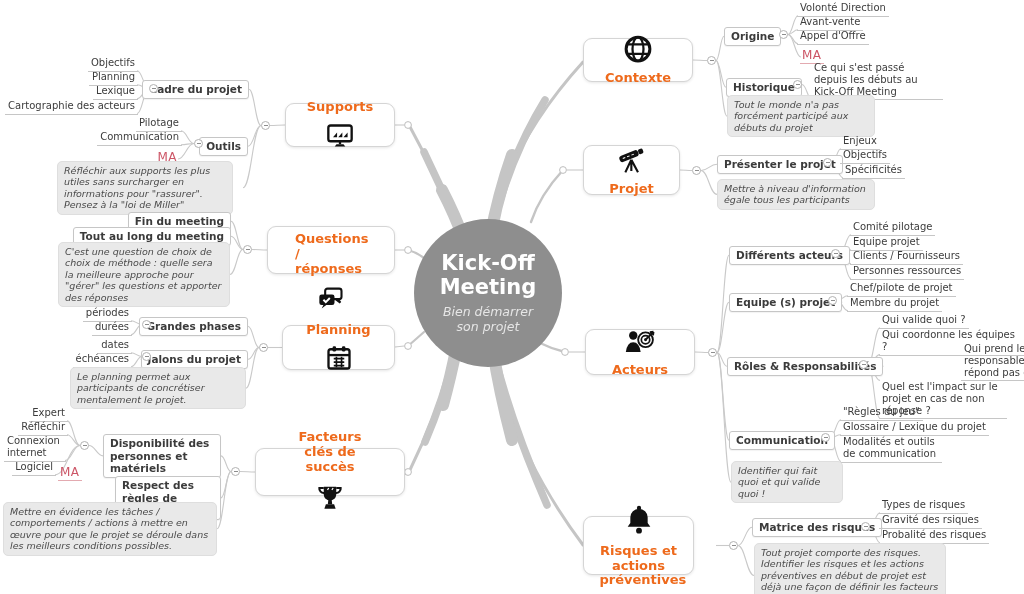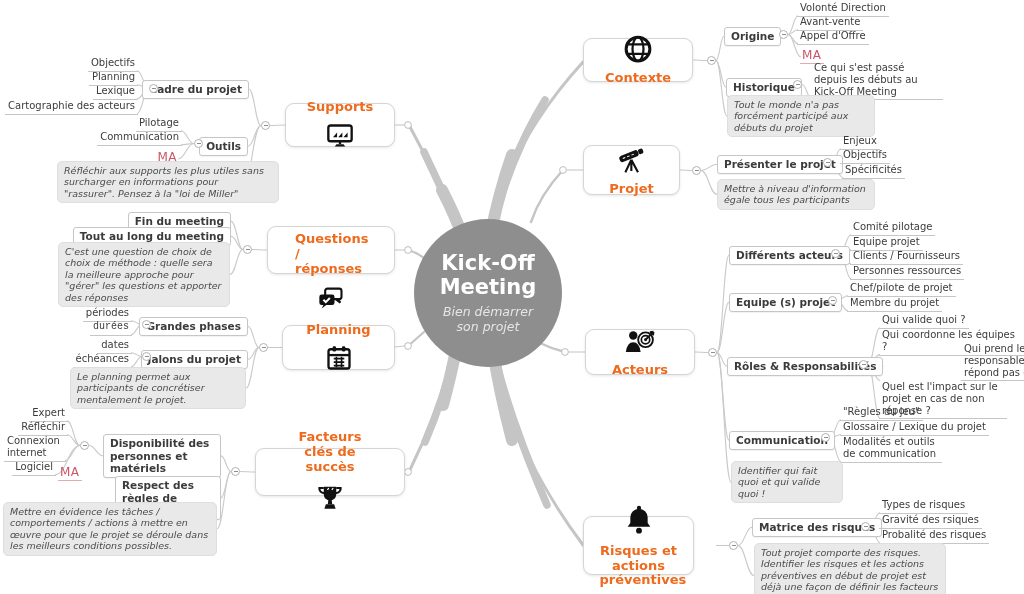--- a/index.html
+++ b/index.html
@@ -260,21 +260,21 @@
 </div>
 <div id="sb-cadre" class="node sub-box" style="right:775px;top:80px;">Cadre du projet</div>
 <div id="lf-objectifs" class="node leaf r" style="right:886px;top:57px;">Objectifs</div>
 <div id="lf-planning" class="node leaf r" style="right:886px;top:71px;">Planning</div>
 <div id="lf-lexique" class="node leaf r" style="right:886px;top:85px;">Lexique</div>
 <div id="lf-carto" class="node leaf r" style="right:886px;top:100px;">Cartographie des acteurs</div>
 <div id="sb-outils" class="node sub-box" style="right:776px;top:137px;">Outils</div>
 <div id="lf-pilotage" class="node leaf r" style="right:842px;top:117px;">Pilotage</div>
 <div id="lf-commg" class="node leaf r" style="right:842px;top:131px;">Communication</div>
 <div id="lf-ma2" class="node ma" style="right:845px;top:150px;">MA</div>
-<div id="note-supports" class="node note" style="left:57px;top:161px;width:222px;">Réfléchir aux supports les plus utiles sans surcharger en informations pour "rassurer". Pensez à la "loi de Miller"</div>
+<div id="note-supports" class="node note" style="left:57px;top:161px;width:176px;">Réfléchir aux supports les plus utiles sans surcharger en informations pour "rassurer". Pensez à la "loi de Miller"</div>
 
 <div id="b-questions" class="node main-box" style="left:267px;top:226px;width:128px;height:48px;justify-content:space-between;">
   <span class="main-label" style="width:72px;">Questions / réponses</span>
   <svg class="ico" width="30" height="28" viewBox="0 0 24 24">
     <path d="M9 4h10a2 2 0 0 1 2 2v5a2 2 0 0 1-2 2h-1l2 3-4-3H9a2 2 0 0 1-2-2V6a2 2 0 0 1 2-2z" fill="none" stroke="#111" stroke-width="1.8"></path>
     <path d="M4 9h9a2 2 0 0 1 2 2v5a2 2 0 0 1-2 2H8l-4 3 1.5-3H4a2 2 0 0 1-2-2v-5a2 2 0 0 1 2-2z" fill="#111"></path>
     <path d="M5.5 13.5 l2 2 L11 12" stroke="#fff" stroke-width="1.7" fill="none"></path>
   </svg>
 </div>
 <div id="sb-fin" class="node sub-box" style="right:793px;top:212px;">Fin du meeting</div>
@@ -286,21 +286,21 @@
   <svg class="ico" width="28" height="28" viewBox="0 0 24 24">
     <rect x="3" y="4.5" width="18" height="16.5" rx="2" fill="none" stroke="#111" stroke-width="2"></rect>
     <path d="M3 9.5h18" stroke="#111" stroke-width="2"></path>
     <rect x="6.5" y="2" width="3" height="4.5" rx="1.2" fill="#111"></rect>
     <rect x="14.5" y="2" width="3" height="4.5" rx="1.2" fill="#111"></rect>
     <path d="M7.5 12.5h9M7.5 15.5h9M7.5 18.5h9M9.8 11v9M14.2 11v9" stroke="#111" stroke-width="1.4"></path>
   </svg>
 </div>
 <div id="sb-grandes" class="node sub-box" style="right:776px;top:317px;">Grandes phases</div>
 <div id="lf-periodes" class="node leaf r" style="right:892px;top:307px;">périodes</div>
-<div id="lf-durees" class="node leaf r" style="right:892px;top:321px;font-family:Liberation Mono, monospace;">durées</div>
+<div id="lf-durees" class="node leaf r" style="right:892px;top:321px;">durées</div>
 <div id="sb-jalons" class="node sub-box" style="right:776px;top:350px;">Jalons du projet</div>
 <div id="lf-dates" class="node leaf r" style="right:892px;top:339px;">dates</div>
 <div id="lf-echeances" class="node leaf r" style="right:892px;top:353px;">échéances</div>
 <div id="note-planning" class="node note" style="left:70px;top:367px;width:176px;">Le planning permet aux participants de concrétiser mentalement le projet.</div>
 
 <div id="b-facteurs" class="node main-box" style="left:255px;top:448px;width:150px;height:48px;">
   <span class="main-label" style="width:88px;text-align:center;">Facteurs clés de succès</span>
   <svg class="ico" width="30" height="32" viewBox="0 0 24 24">
     <path d="M7 3h10v6a5 5 0 0 1-10 0z" fill="#111"></path>
     <path d="M7 4H3.5a3.6 3.6 0 0 0 3.8 4M17 4h3.5a3.6 3.6 0 0 1-3.8 4" fill="none" stroke="#111" stroke-width="1.7"></path>

